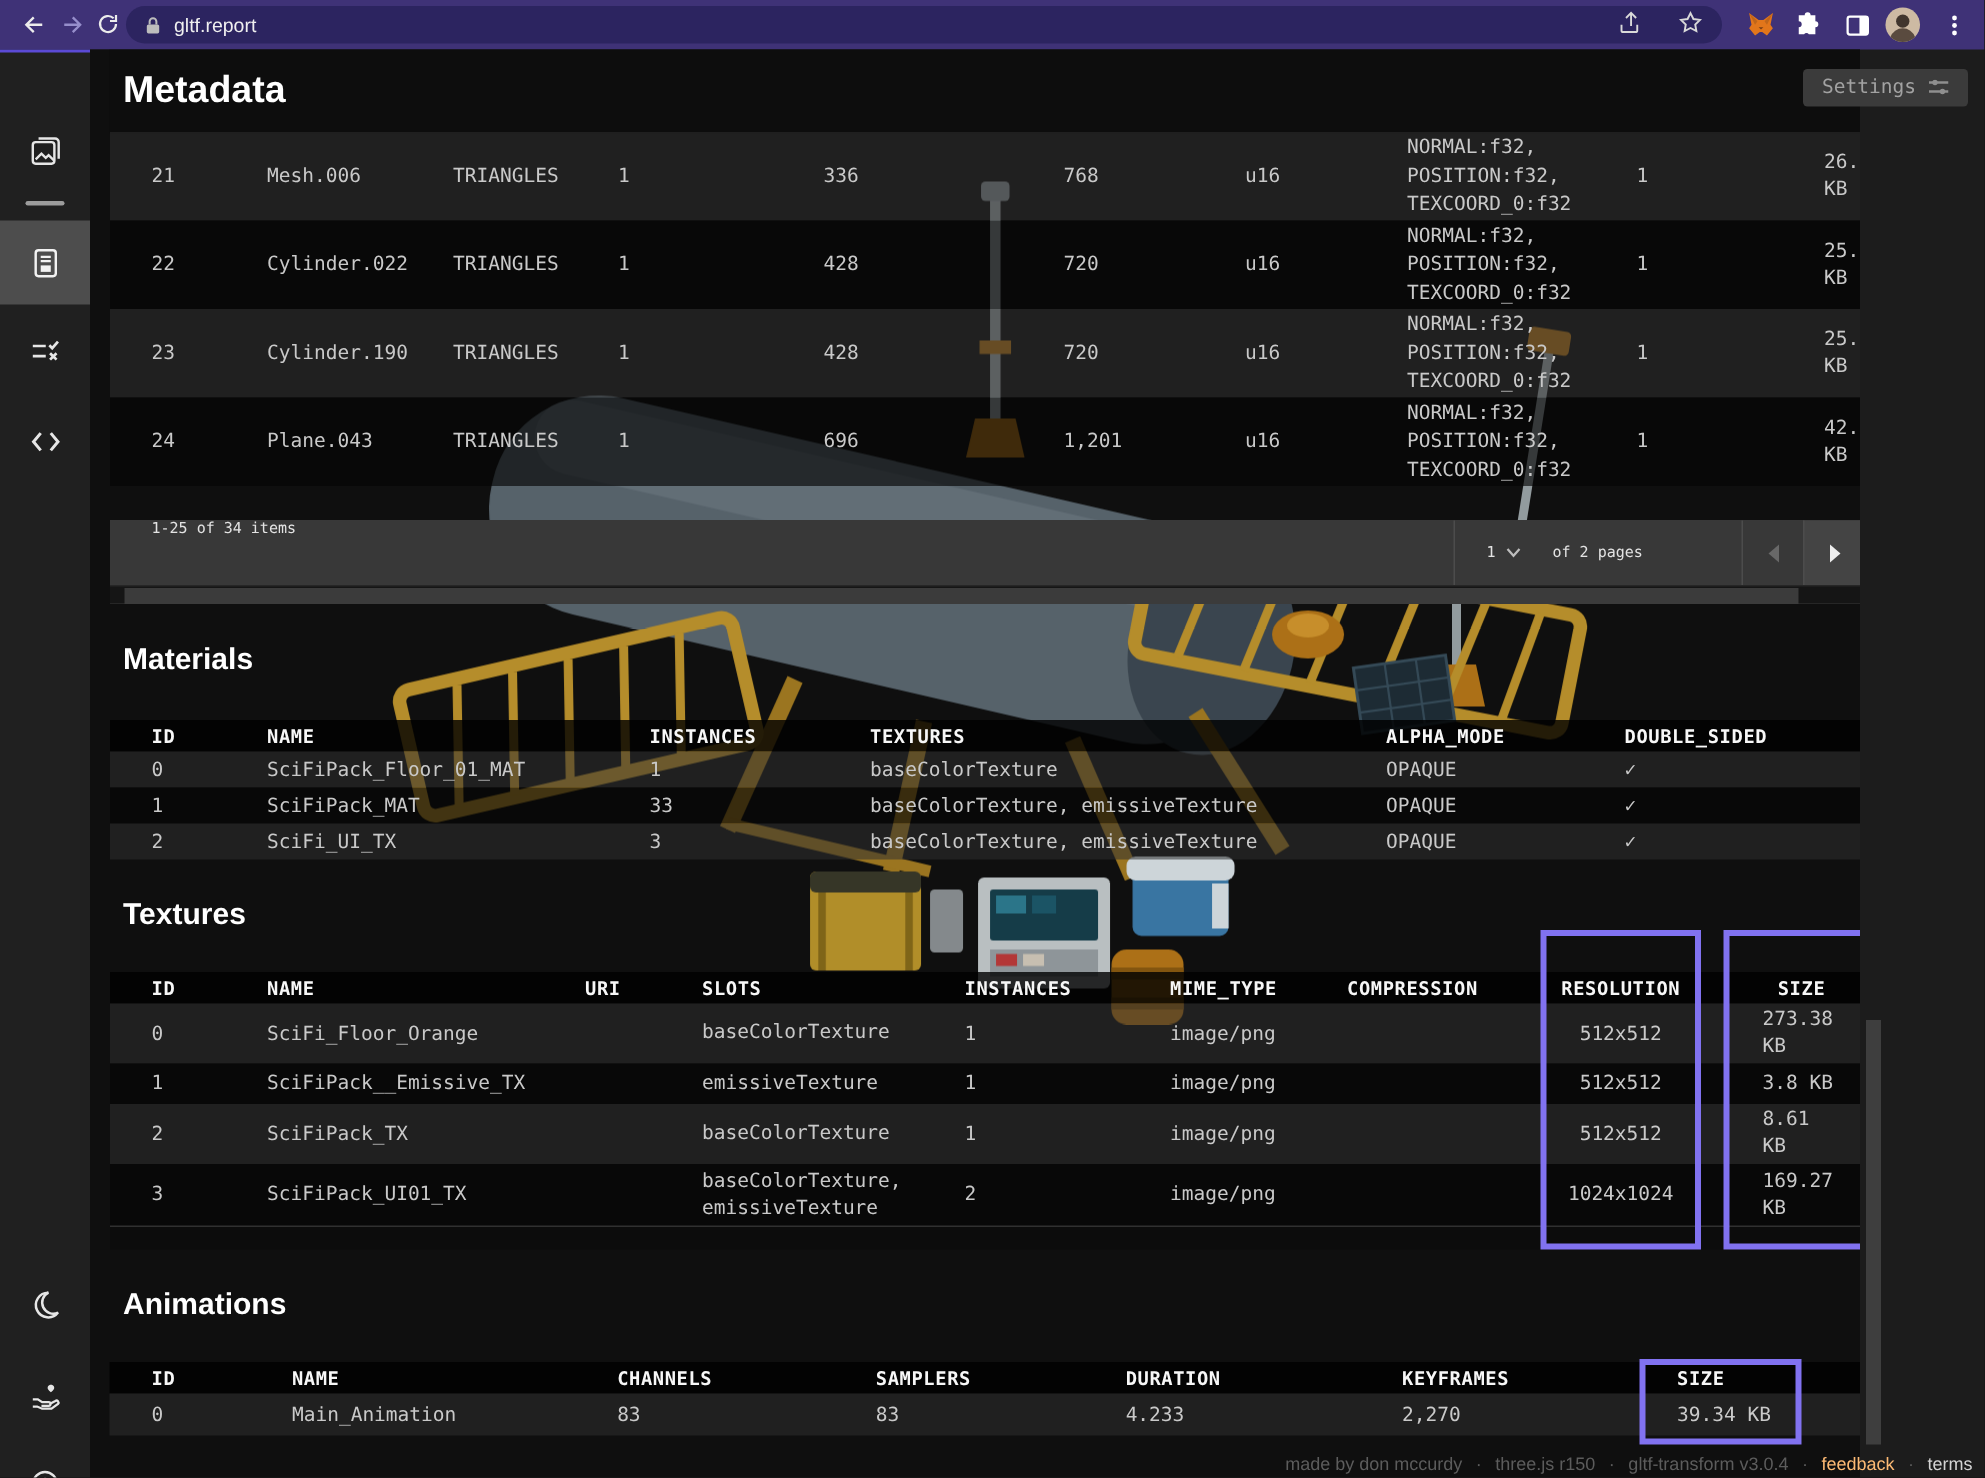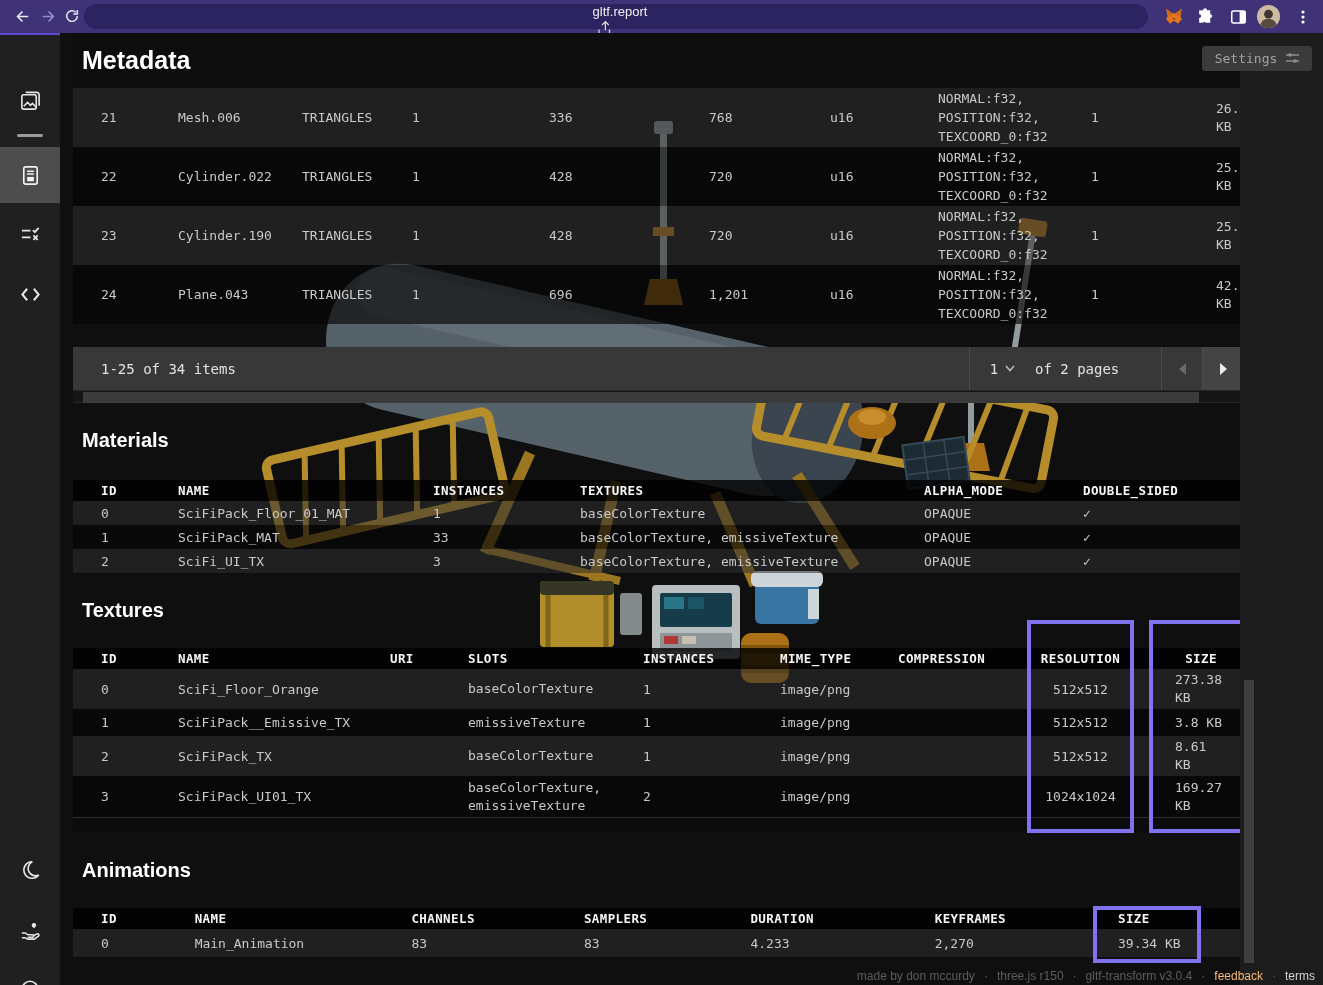--- a/index.html
+++ b/index.html
@@ -4,21 +4,21 @@
 <style>
   * { box-sizing: border-box; margin: 0; padding: 0; }
   html,body { width:1323px; height:985px; overflow:hidden; background:#1c1c1c;
               font-family:"DejaVu Sans Mono", monospace; }
   .app { position:relative; width:1323px; height:985px; }
 
   
   .toolbar { position:absolute; left:0; top:0; width:1323px; height:33px; background:#3f3277; }
   .nav-ic { position:absolute; top:4px; width:24px; height:24px; display:flex; align-items:center; justify-content:center; border-radius:50%; }
   .urlbar { position:absolute; left:84px; top:4px; width:1064px; height:25px; background:#2c2460;
-            border-radius:13px; display:flex; align-items:center; padding:0 12px;flex-direction:column; }
+            border-radius:13px; display:flex; align-items:center; padding:0 12px; }
   .url-text { color:#f0f0f0; font-size:13px; margin-left:8px; font-family:"Liberation Sans",sans-serif; }
   .urlbar .spacer { flex:1; }
   .ext-ic { position:absolute; top:4px; width:25px; height:25px; display:flex; align-items:center; justify-content:center; }
   .tab-indicator { position:absolute; left:0; top:33px; width:60px; height:2px; background:#5b4ad6; z-index:5; }
 
   
   .sidebar { position:absolute; left:0; top:33px; width:60px; height:952px; background:#202020; }
   .side-btn { position:absolute; left:0; width:60px; height:56px; display:flex; align-items:center; justify-content:center; background:none; border:none; cursor:pointer; }
   .side-btn.sel { background:#4d4d4d; }
   .side-divider { position:absolute; left:17px; top:101px; width:26px; height:3px; background:#9c9c9c; border-radius:2px; }
@@ -42,21 +42,21 @@
   .meshes { left:0; top:55px; width:1180px; }
   .mrow { height:59px; }
   .prow { height:23px; align-items:flex-start; overflow:hidden; }
   .m-id{width:77px}.m-name{width:124px}.m-mode{width:110px}.m-prim{width:137px}
   .m-vert{width:160px}.m-ind{width:121px}.m-type{width:108px}
   .m-attr{width:153px; line-height:19px; padding-right:30px}
   .m-inst{width:125px}
   .m-size{width:37px; line-height:18px; overflow:hidden}
 
   
-  .pagination { left:0; top:314px; width:1180px; height:43px; background:#383838; display:flex; align-items:center; padding-left:28px; font-size:14px; color:#e3e3e3; }
+  .pagination { left:0; top:314px; width:1180px; height:43px; background:#383838; display:flex; padding-left:28px; font-size:10px; color:#e3e3e3; }
   .pg-controls { position:absolute; right:10px; top:0; height:43px; display:flex; align-items:stretch; }
   .pg-select { width:66px; border-left:1px solid #4c4c4c; display:flex; align-items:center; justify-content:center; gap:7px; cursor:pointer; }
   .pg-pages { width:126px; display:flex; align-items:center; }
   .pg-btn { width:41px; border:none; border-left:1px solid #4c4c4c; background:transparent; display:flex; align-items:center; justify-content:center; cursor:pointer; }
   .pg-btn.next { background:#444; }
   .tri-l { width:0; height:0; border-top:6px solid transparent; border-bottom:6px solid transparent; border-right:7px solid #686868; }
   .tri-r { width:0; height:0; border-top:6px solid transparent; border-bottom:6px solid transparent; border-left:7px solid #ededed; }
 
   .hscroll { left:0; top:357px; width:1180px; height:13px; background:#151515; border-top:1px solid #262626; border-bottom:1px solid #262626; }
   .hthumb { position:absolute; left:10px; top:1px; width:1116px; height:11px; background:#3b3b3b; }

